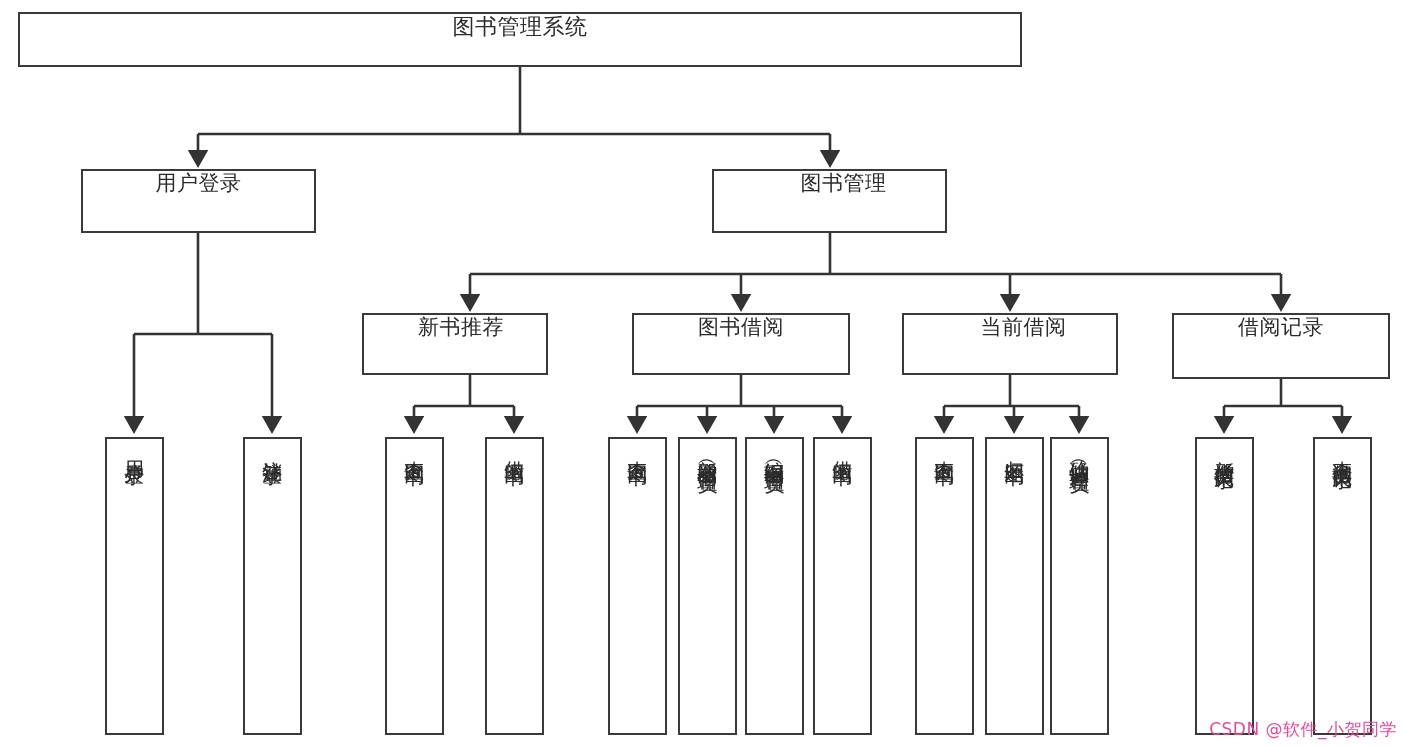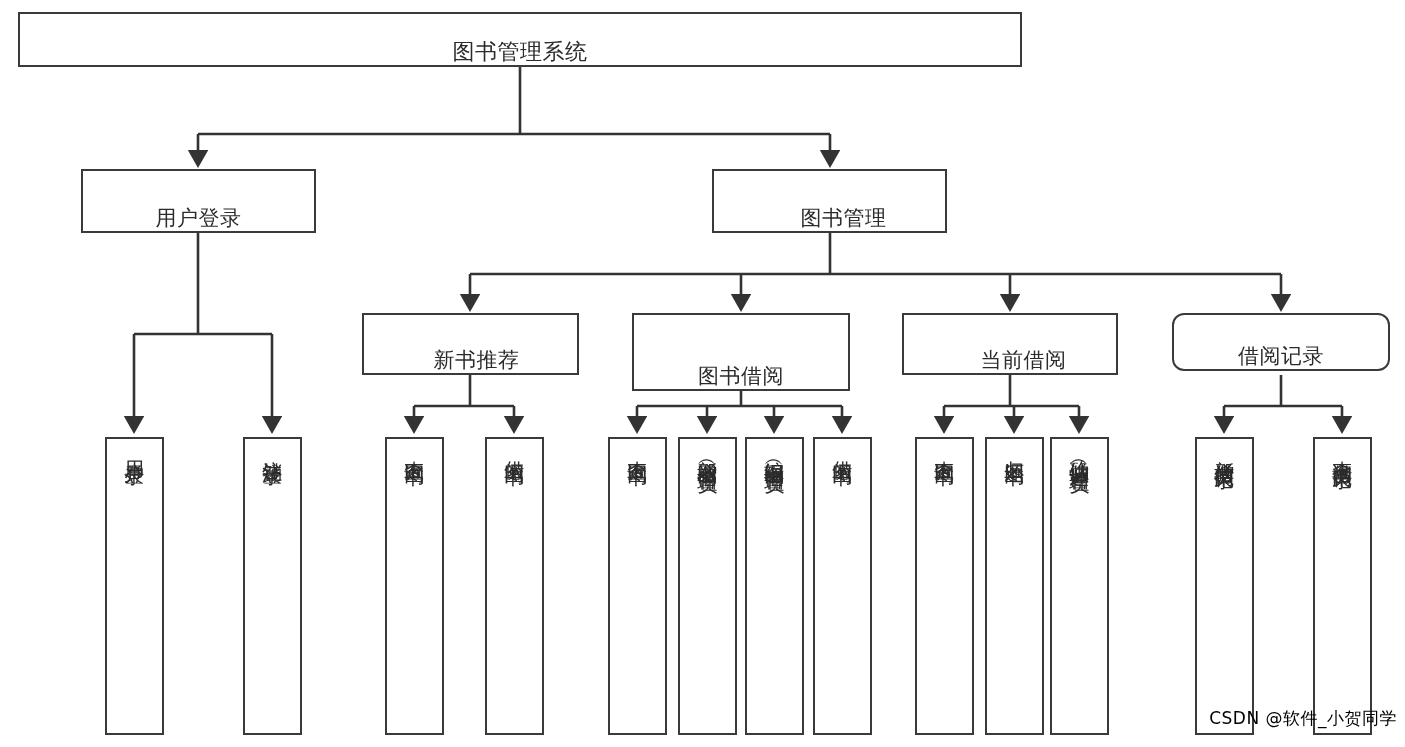--- a/index.html
+++ b/index.html
@@ -25,21 +25,21 @@
     width: 1405px;
     height: 747px;
     pointer-events: none;
   }
   .node {
     position: absolute;
     box-sizing: border-box;
     background: #ffffff;
     border: 2.5px solid #3a3a3a;
     display: flex;
-    align-items: flex-end;
+    align-items: flex-start;
     justify-content: center;
     color: #2b2b2b;
   }
   .node .lbl {
     text-align: center;
     line-height: 1.18;
     letter-spacing: 0.5px;
   }
   
   .node.h .lbl {
@@ -59,23 +59,23 @@
     font-size: 20px;
     writing-mode: vertical-rl;
     text-orientation: upright;
     line-height: 1.02;
     letter-spacing: 2px;
     white-space: nowrap;
   }
   .watermark {
     position: absolute;
     right: 8px;
-    bottom: 17px;
+    bottom: 6px;
     font-size: 17px;
-    color: #000000;
+    color: #ec4899;
     letter-spacing: 0.5px;
     white-space: nowrap;
     user-select: none;
   }
 </style>
 </head>
 <body>
 
 <div id="canvas">
 
@@ -133,30 +133,30 @@
     <span class="lbl">图书管理系统</span>
   </div>
 
   <div class="node h" style="left:81px; top:169px; width:235px; height:64px;">
     <span class="lbl">用户登录</span>
   </div>
   <div class="node h" style="left:712px; top:169px; width:235px; height:64px;padding-left:28px;">
     <span class="lbl">图书管理</span>
   </div>
 
-  <div class="node h" style="left:362px; top:313px; width:217px; height:62px;padding-left:12px;">
+  <div class="node h" style="left:362px; top:313px; width:186px; height:62px;padding-left:12px;">
     <span class="lbl">新书推荐</span>
   </div>
-  <div class="node h" style="left:632px; top:313px; width:218px; height:78px;">
+  <div class="node h" style="left:632px; top:313px; width:218px; height:62px;">
     <span class="lbl">图书借阅</span>
   </div>
   <div class="node h" style="left:902px; top:313px; width:216px; height:62px;padding-left:27px;">
     <span class="lbl">当前借阅</span>
   </div>
-  <div class="node h" style="left:1172px; top:313px; width:218px; height:58px;border-radius:12px;">
+  <div class="node h" style="left:1172px; top:313px; width:218px; height:66px;">
     <span class="lbl">借阅记录</span>
   </div>
 
   <div class="node v" style="left:105px; top:437px; width:59px; height:298px;">
     <span class="lbl">用户登录</span>
   </div>
   <div class="node v" style="left:243px; top:437px; width:59px; height:298px;">
     <span class="lbl">注销登录</span>
   </div>
 

